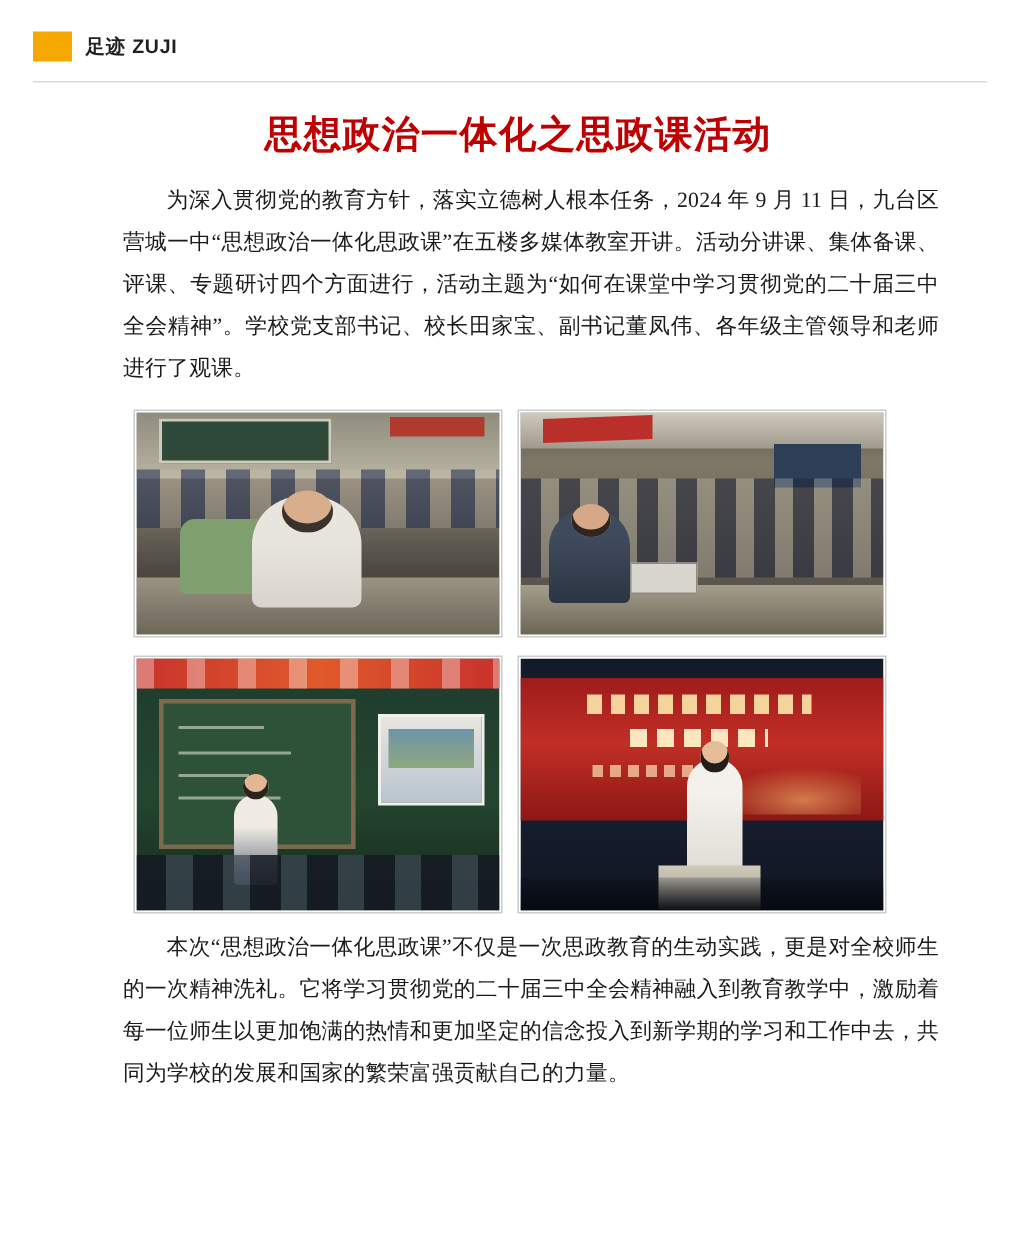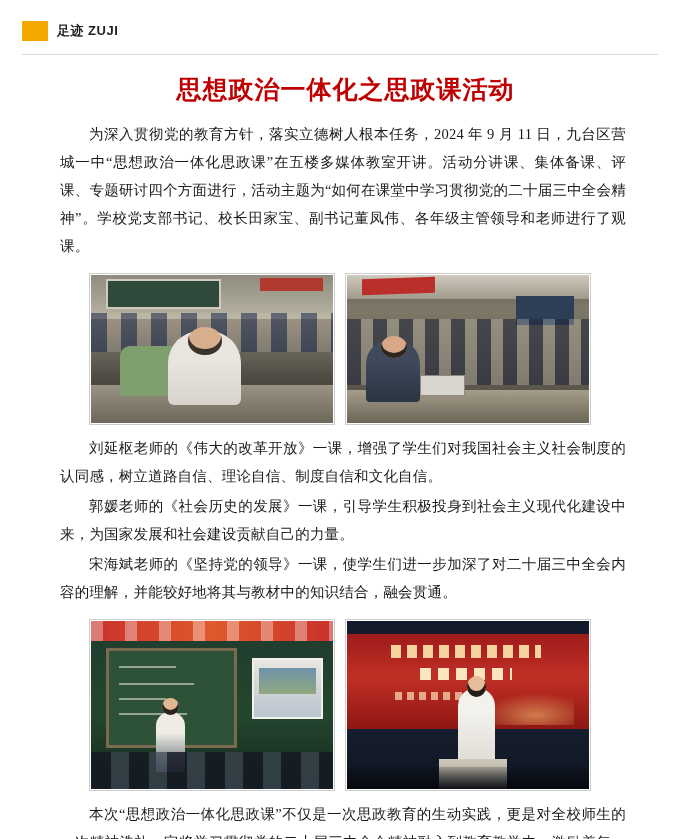--- a/index.html
+++ b/index.html
@@ -55,20 +55,21 @@
     font-size: 25px;
     font-weight: bold;
     color: #c00000;
     margin: 18px 0 14px 11px;
     letter-spacing: 1px;
   }
 
   
   .body-wrap {
     padding: 0 54px 0 60px;
+    margin-left: 22px;
   }
   p.para {
     font-size: 14.5px;
     line-height: 28px;
     text-align: justify;
     text-indent: 2em;
     margin: 0 0 2px 0;
     letter-spacing: 0.2px;
   }
 
@@ -317,25 +318,20 @@
       <div class="redbanner"></div>
       <div class="screen"></div>
       <div class="seats"></div>
       <div class="desk2"></div>
       <div class="laptop"></div>
       <div class="person2"></div>
       <div class="head2"></div>
     </div>
   </div>
 
-  <div class="body-wrap">
-    <p class="para">刘延枢老师的《伟大的改革开放》一课，增强了学生们对我国社会主义社会制度的认同感，树立道路自信、理论自信、制度自信和文化自信。</p>
-    <p class="para">郭媛老师的《社会历史的发展》一课，引导学生积极投身到社会主义现代化建设中来，为国家发展和社会建设贡献自己的力量。</p>
-    <p class="para">宋海斌老师的《坚持党的领导》一课，使学生们进一步加深了对二十届三中全会内容的理解，并能较好地将其与教材中的知识结合，融会贯通。</p>
-  </div>
 
   <div class="photo-row">
     <div class="photo tall p3">
       <div class="topband"></div>
       <div class="chalkboard">
         <div class="chalkline" style="top:16%; width:46%;"></div>
         <div class="chalkline" style="top:34%; width:60%;"></div>
         <div class="chalkline" style="top:50%; width:38%;"></div>
         <div class="chalkline" style="top:66%; width:54%;"></div>
       </div>

